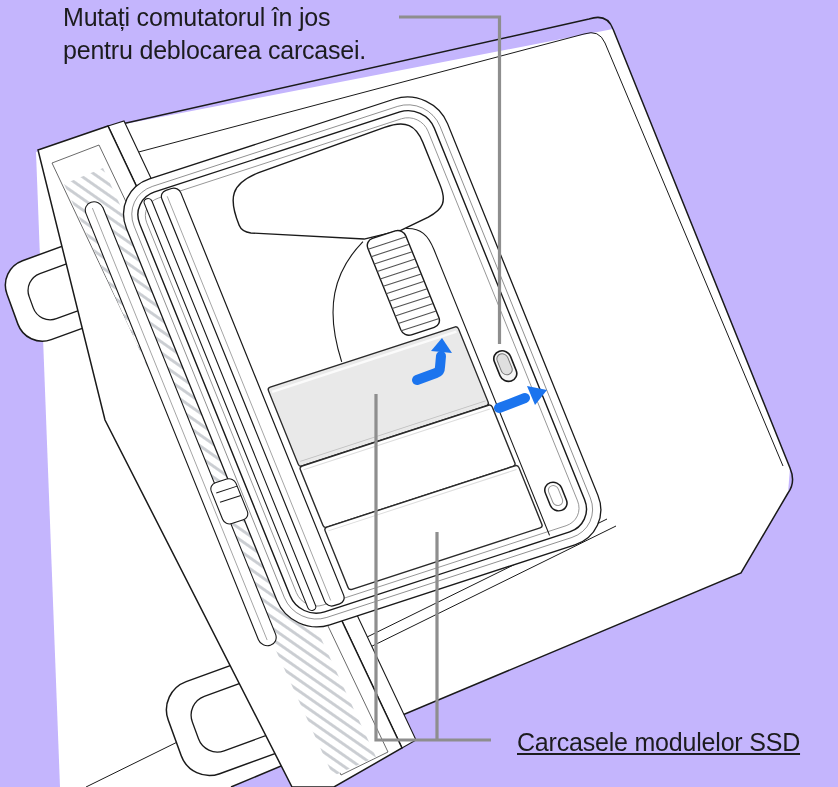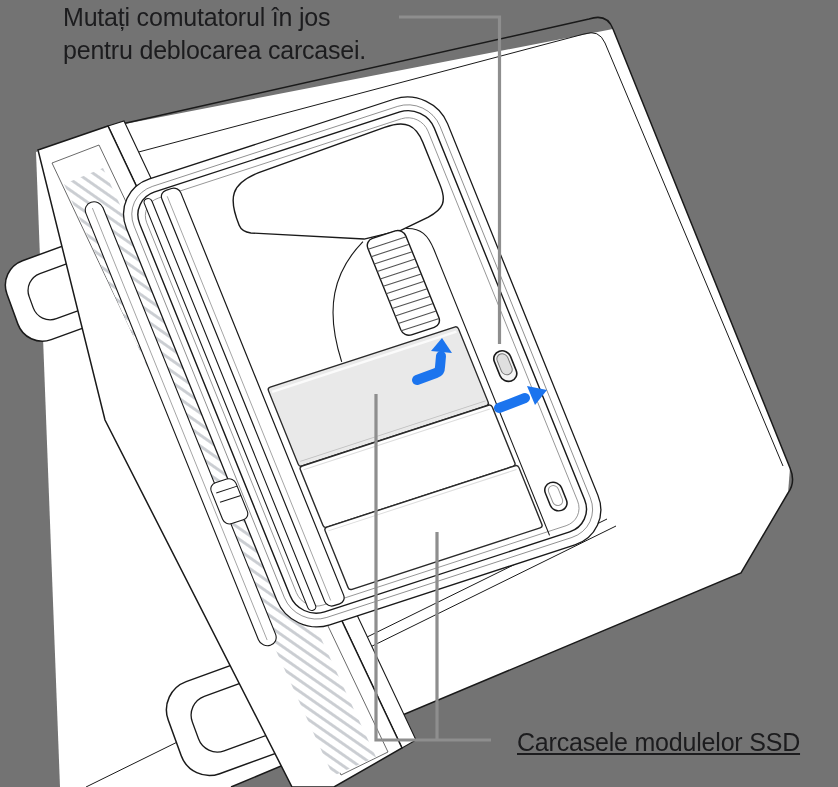--- a/index.html
+++ b/index.html
@@ -1,17 +1,17 @@
 <!DOCTYPE html>
 <html><head>
 <meta charset="utf-8">
 <style>
   html,body{margin:0;padding:0;background:#ffffff;}
   .stage{
-    position:relative;width:838px;height:787px;background:#737373;overflow:hidden;
+    position:relative;width:838px;height:787px;background:#c4b5fd;overflow:hidden;
     font-family:"Liberation Sans", sans-serif;
   }
   .stage svg{position:absolute;left:0;top:0;}
   .callout-label{
     position:absolute;color:#1c1c1e;font-size:25px;line-height:33px;
     letter-spacing:-0.2px;white-space:pre-line;
   }
   .label-switch{left:63px;top:1px;width:360px;}
   .label-ssd{left:517px;top:726px;width:340px;text-decoration:underline;}
 </style>

